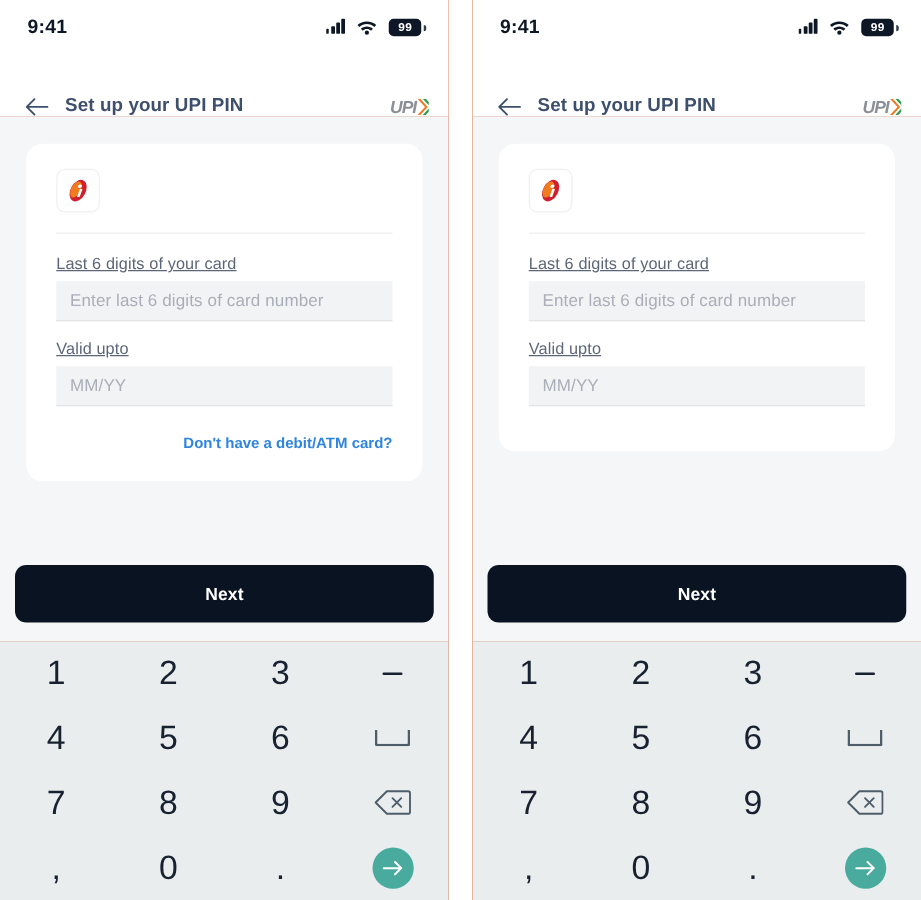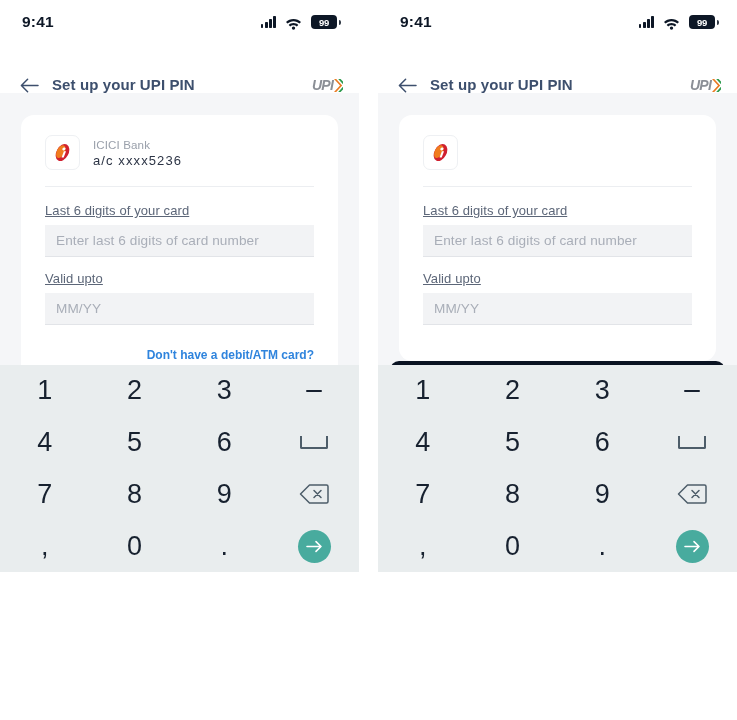--- a/index.html
+++ b/index.html
@@ -3,28 +3,28 @@
 <meta charset="utf-8">
 <style>
   html,body{margin:0;padding:0;}
   body{
     width:737px;height:720px;
     background:#ffffff;
     font-family:"Liberation Sans", sans-serif;
     overflow:hidden;
   }
   .stage{position:relative;width:737px;height:720px;display:flex;background:#ffffff;}
-  .phone{width:359px;height:572px;position:relative;background:#c2410c;overflow:hidden;display:flex;flex-direction:column;}
+  .phone{width:359px;height:720px;position:relative;background:#c2410c;overflow:hidden;display:flex;flex-direction:column;}
   .phone.right{margin-left:19px;}
 
   
   .statusbar{height:44px;background:#ffffff;display:flex;align-items:center;
     justify-content:space-between;padding:0 18px 0 22px;box-sizing:border-box;flex:0 0 auto;}
   .clock{font-size:15.5px;font-weight:600;color:#0d1726;letter-spacing:.2px;}
-  .status-icons{display:flex;align-items:center;gap:9px;}
+  .status-icons{display:flex;gap:9px;font-family:Liberation Mono, monospace;}
   .sig{display:flex;align-items:flex-end;gap:1.6px;height:12px;}
   .sig i{display:block;width:2.6px;background:#0d1726;border-radius:.7px;}
   .sig i:nth-child(1){height:4px;}
   .sig i:nth-child(2){height:6.5px;}
   .sig i:nth-child(3){height:9px;}
   .sig i:nth-child(4){height:12px;}
   .wifi{width:17px;height:13px;position:relative;}
   .battery{display:flex;align-items:center;}
   .batt-body{width:26px;height:14px;background:#0d1726;border-radius:4px;display:flex;
      align-items:center;justify-content:center;}
@@ -132,24 +132,20 @@
       <div class="card">
         <div class="bankrow">
           <div class="bank-logo">
             <svg width="21" height="21" viewBox="0 0 21 21">
                 <ellipse cx="10.5" cy="10.5" rx="6" ry="9.2" transform="rotate(28 10.5 10.5)" fill="#d0202f"></ellipse>
                 <ellipse cx="8.8" cy="9.6" rx="3.9" ry="7" transform="rotate(28 8.8 9.6)" fill="#f07c1e"></ellipse>
                 <path d="M12.3 5.6c.9 0 1.4.6 1.2 1.4-.2.8-1 1.4-1.9 1.4-.9 0-1.4-.6-1.2-1.4.2-.8 1-1.4 1.9-1.4z" fill="#ffffff"></path>
                 <path d="M11.9 9.2h2.1l-2.3 6.3H9.6z" fill="#ffffff"></path>
               </svg>
           </div>
-          <div class="bank-meta">
-            <div class="bank-name">ICICI Bank</div>
-            <div class="bank-acc">a/c xxxx5236</div>
-          </div>
         </div>
 
         <div class="field">
           <div class="field-label">Last 6 digits of your card</div>
           <div class="field-input">
             <span>Enter last 6 digits of card number</span>
           </div>
         </div>
 
         <div class="field">

